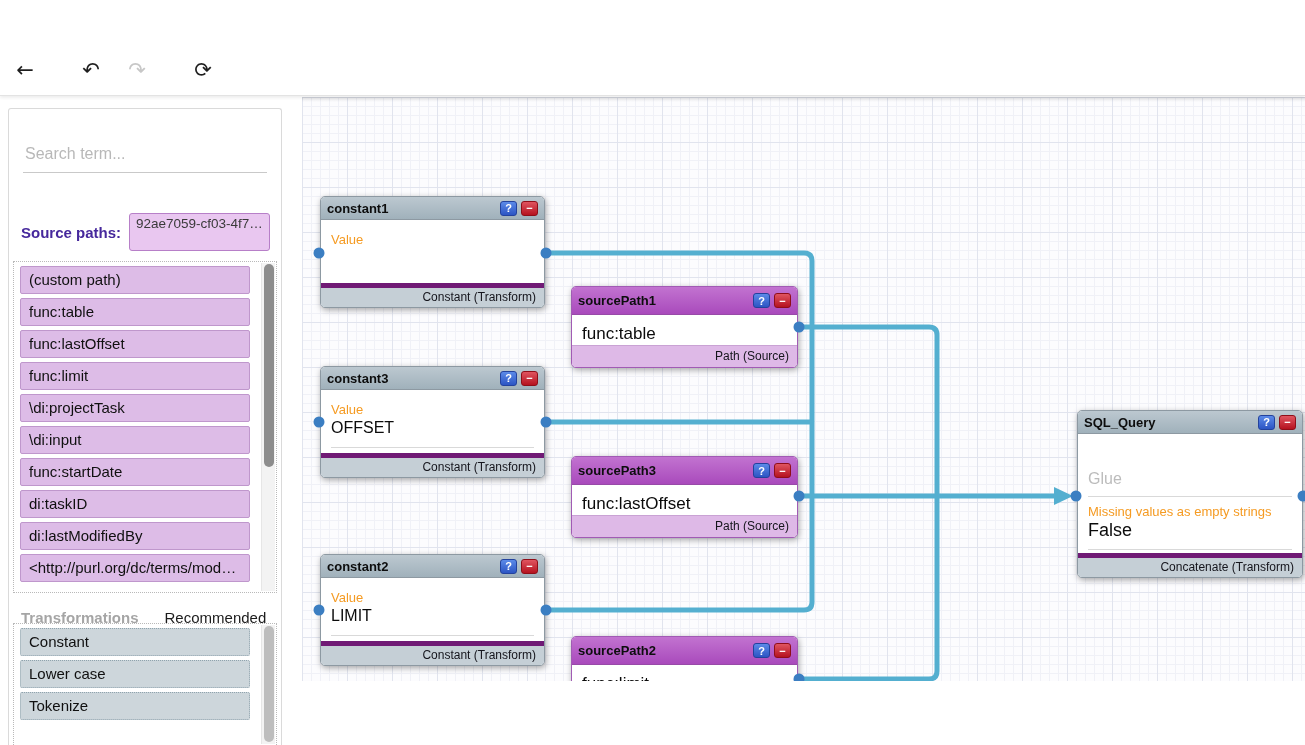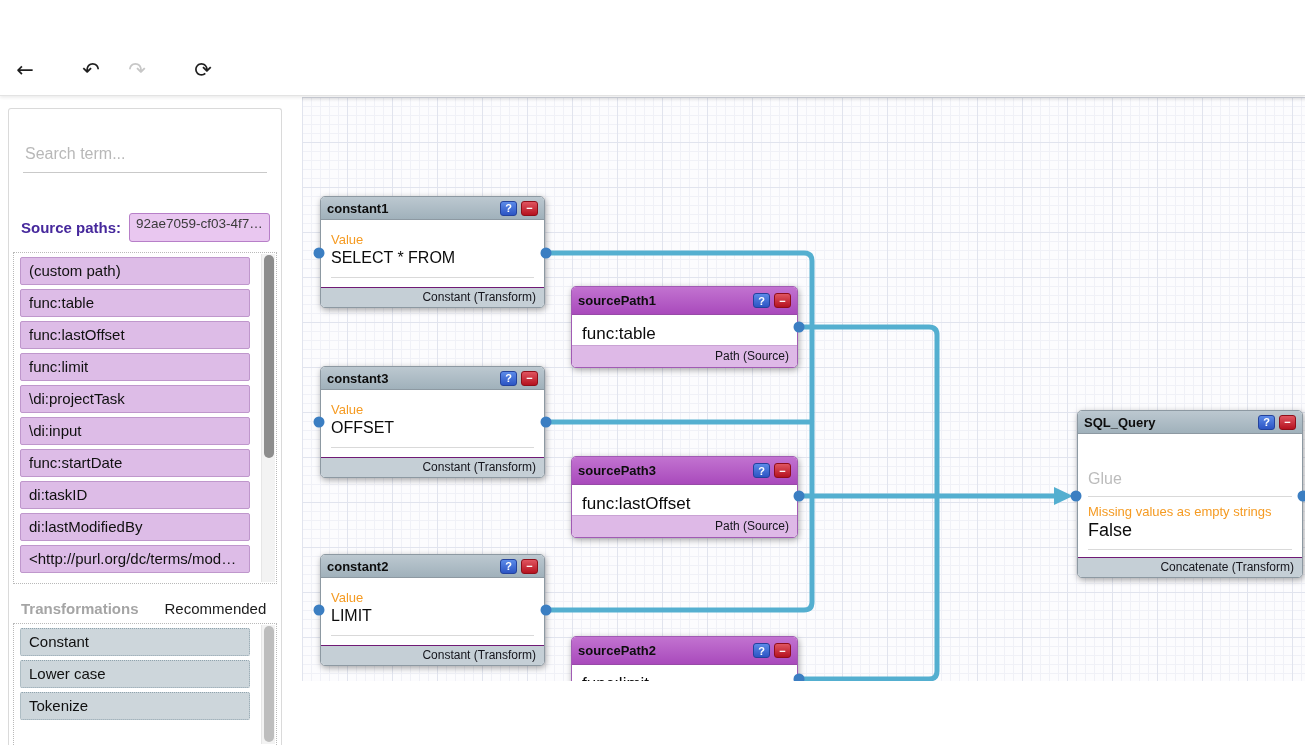--- a/index.html
+++ b/index.html
@@ -27,21 +27,21 @@
   
   .sidebar{position:absolute;left:8px;top:108px;bottom:0;width:274px;background:#fff;
     border:1px solid #dadada;border-bottom:none;border-radius:3px 3px 0 0;box-sizing:border-box;z-index:10;}
   .search{display:block;margin:32px 14px 0;width:calc(100% - 28px);box-sizing:border-box;border:none;
     border-bottom:1px solid #c9c9c9;font-size:16px;padding:4px 2px 9px;color:#333;outline:none;
     font-family:"Liberation Sans",sans-serif;background:#fff;}
   .search::placeholder{color:#b8b8b8;}
   .sp-row{display:flex;align-items:center;margin:40px 4px 0 12px;}
   .sp-label{font-weight:700;font-size:15px;color:#46289c;white-space:nowrap;}
   .sp-badge{margin-left:8px;background:#e9c7f0;border:1px solid #b77fc8;border-radius:3px;
-    padding:2px 6px 10px;font-size:13.5px;color:#3a3a3a;white-space:nowrap;overflow:hidden;max-width:148px;cursor:pointer;}
+    padding:2px 6px 19px;font-size:13.5px;color:#3a3a3a;white-space:nowrap;overflow:hidden;max-width:148px;cursor:pointer;}
   .list-box{position:relative;margin:10px 4px 0;border:1px dotted #b9b9b9;background:#fff;overflow:hidden;}
   .list-box.paths{height:330px;}
   .list-box.trans{position:absolute;left:4px;right:4px;top:514px;bottom:0;margin:0;border-bottom:none;}
   .pill{margin:4px 26px 3px 6px;border-radius:2px;padding:3px 8px;font-size:15px;color:#101010;
     height:20px;line-height:20px;white-space:nowrap;overflow:hidden;cursor:grab;}
   .pill.purple{background:#ddbce7;border:1px solid #bf97cc;}
   .pill.gray{background:#cdd6db;border:1px dotted #8fa3ad;}
   .sb-track{position:absolute;top:1px;right:1px;bottom:1px;width:13px;background:#f3f3f3;border-left:1px solid #e6e6e6;cursor:pointer;}
   .sb-thumb{position:absolute;top:1px;right:1px;width:10px;background:#8d8d8d;border-radius:5px;cursor:grab;}
   .paths .sb-thumb{height:62%;}
@@ -77,21 +77,21 @@
   .nbtn.del{background:linear-gradient(#e05560,#b5121f);border:1px solid #8f0e18;line-height:10px;}
   .node-body{flex:1;padding:6px 10px 0;overflow:hidden;}
   .src > .node-body{padding-top:4px;}
   .fld-label{color:#f59b23;font-size:13px;margin-top:6px;}
   .fld-value{font-size:16px;color:#0b0b0b;padding:2px 0 10px;border-bottom:1px solid #d9d9d9;cursor:text;}
   .src .fld-value{font-size:17px;padding:5px 0 8px;}
   .glue{color:#bcbcbc;font-size:16px;margin-top:30px;padding-bottom:8px;border-bottom:1px solid #d9d9d9;cursor:text;}
   .sql .fld-label{margin-top:7px;}
   .sql .fld-value{font-size:18px;padding:1px 0 8px;}
   .node-foot{font-size:12px;color:#15151c;text-align:right;padding:0 8px;border-radius:0 0 4px 4px;}
-  .const > .node-foot,.sql > .node-foot{height:19px;line-height:19px;background:#c5cfd6;border-top:1px solid #701a75;}
+  .const > .node-foot,.sql > .node-foot{height:19px;line-height:19px;background:#c5cfd6;border-top:5px solid #701a75;}
   .src > .node-foot{height:21px;line-height:21px;background:#deb9e7;border-top:1px solid #c9a2d4;}
 
   .wires{position:absolute;left:0;top:0;width:1015px;height:648px;z-index:3;pointer-events:none;}
   .wires path,.wires circle,.wires polygon{pointer-events:auto;}
 </style>
 </head>
 <body>
 
 <div class="app">
 
@@ -141,21 +141,20 @@
   <main class="canvas">
 
     <div class="node const" style="left:18px;top:99px;width:225px;height:112px">
       <div class="node-head">
         <span class="node-title">constant1</span>
         <span class="nbtn help">?</span>
         <span class="nbtn del">−</span>
       </div>
       <div class="node-body">
         <div class="fld-label">Value</div>
-        <div class="fld-value">SELECT * FROM</div>
       </div>
       <div class="node-foot">Constant (Transform)</div>
     </div>
 
     <div class="node const" style="left:18px;top:269px;width:225px;height:112px">
       <div class="node-head">
         <span class="node-title">constant3</span>
         <span class="nbtn help">?</span>
         <span class="nbtn del">−</span>
       </div>

